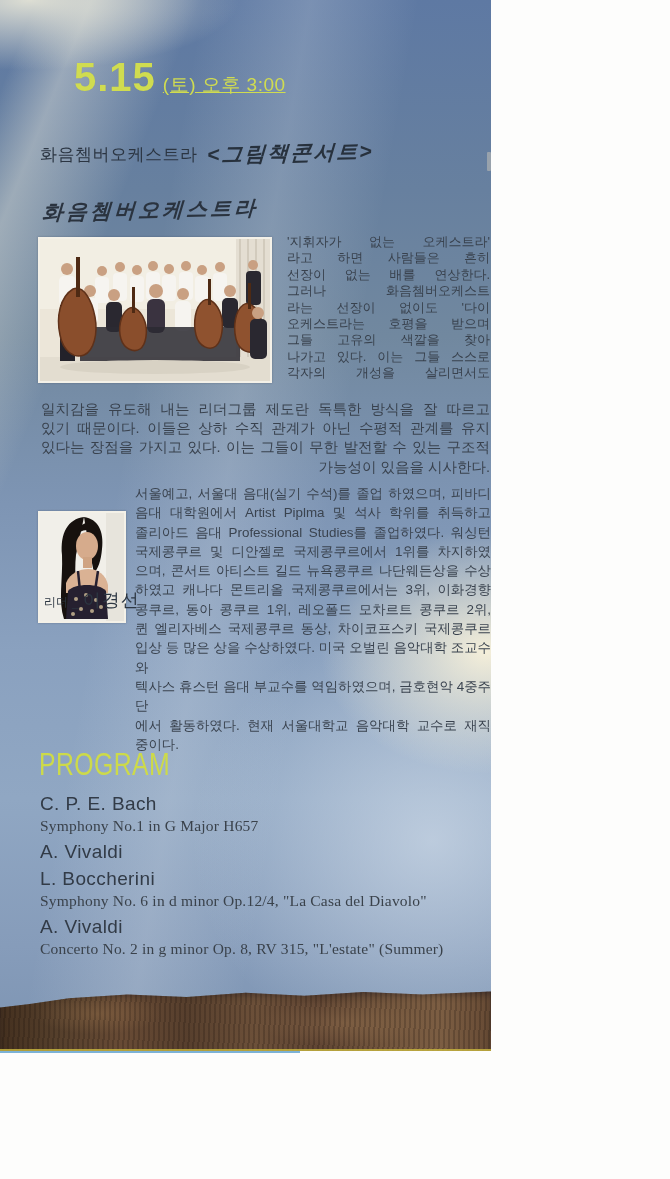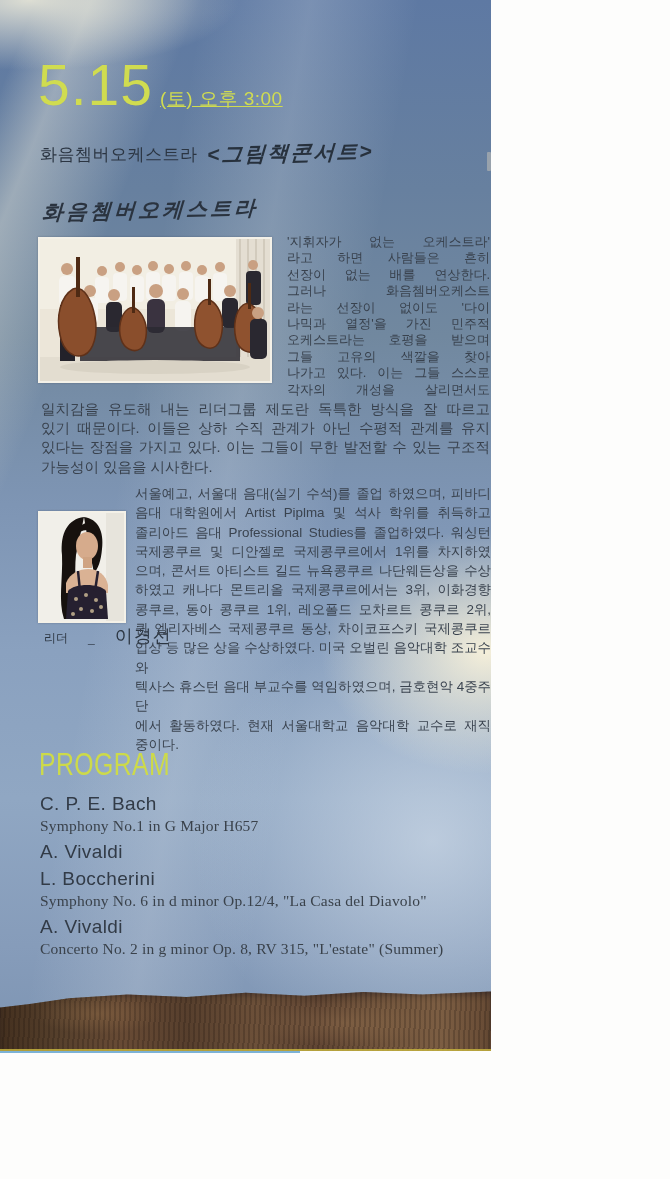--- a/index.html
+++ b/index.html
@@ -26,45 +26,45 @@
     clip-path:polygon(0% 30%,6% 24%,14% 15%,26% 9%,38% 13%,50% 6%,62% 11%,74% 5%,86% 9%,100% 4%,100% 100%,0% 100%);
     background:
       repeating-linear-gradient(93deg, rgba(20,12,8,0.20) 0 2px, rgba(0,0,0,0) 2px 5px),
       radial-gradient(ellipse 90px 30px at 20% 40%, rgba(140,105,70,0.5), transparent 70%),
       radial-gradient(ellipse 120px 35px at 70% 55%, rgba(150,115,80,0.45), transparent 70%),
       linear-gradient(90deg,#44301f 0%,#56402c 12%,#684b35 25%,#573f2d 38%,#6c5039 52%,#604533 65%,#73563d 78%,#7c5e43 90%,#664a34 100%);
     box-shadow:inset 0 7px 9px -3px rgba(28,22,30,0.65);
   }
 
   .date-row{position:absolute;left:38px;top:57px;display:flex;align-items:baseline;gap:7px;color:#d0dc50;}
-  .date-day{font-size:57px;font-weight:400;letter-spacing:1px;line-height:1;text-shadow:0 0 1px rgba(0,0,0,0.08);}
+  .date-day{font-size:40px;font-weight:700;letter-spacing:1px;line-height:1;text-shadow:0 0 1px rgba(0,0,0,0.08);margin-left:36px;}
   .date-rest{font-size:19px;font-weight:400;letter-spacing:0.5px;text-decoration:underline;}
 
   .title-row{position:absolute;left:40px;top:139px;display:flex;align-items:baseline;gap:9px;color:#2b3542;}
   .title-org{font-size:17px;letter-spacing:0.5px;}
   .brush{font-weight:700;font-style:italic;transform:rotate(-1.2deg) skewX(-4deg);display:inline-block;}
   .title-event{font-size:21px;letter-spacing:2px;color:#27313d;}
 
   .hand-header{position:absolute;left:42px;top:196px;font-size:21px;letter-spacing:3px;color:#2a333f;}
 
   .photo-frame{position:absolute;background:#f4f1e8;box-shadow:0 0 2px rgba(40,50,70,0.35);padding:2px;}
   .orch-photo{left:38px;top:237px;}
   .leader-photo{left:38px;top:511px;}
   .photo-frame svg{display:block;}
 
   .kline{white-space:nowrap;}
   .jline{text-align:justify;text-align-last:justify;white-space:normal;}
   .side-par{position:absolute;left:287px;top:234px;width:203px;color:#39424e;font-size:13px;}
   .side-par div{line-height:16.4px;}
   .full-par{position:absolute;left:41px;top:400px;width:449px;color:#39424e;font-size:14.5px;}
-  .full-par div{line-height:19.2px;}
+  .full-par div{line-height:19.2px;text-align:right;}
   .bio{position:absolute;left:135px;top:484px;width:356px;color:#3a434f;font-size:13.4px;}
   .bio div{line-height:19.3px;}
 
-  .leader-caption{position:absolute;left:44px;top:624px;display:flex;align-items:baseline;gap:20px;color:#2c3642;}
+  .leader-caption{position:absolute;left:44px;top:588px;display:flex;align-items:baseline;gap:4px;color:#2c3642;}
   .leader-role{font-size:12px;}
   .leader-sep{font-size:12px;opacity:0.8;}
   .leader-name{font-size:18px;letter-spacing:1px;}
 
   .program-heading{position:absolute;left:39px;top:747px;font-size:31px;color:#cdda49;
     transform:scaleX(0.8);transform-origin:left top;letter-spacing:0.5px;font-weight:400;}
   .program-list{position:absolute;left:40px;top:793px;width:450px;}
   .program-item{margin-bottom:5px;}
   .composer{font-size:19px;color:#323b47;letter-spacing:0.4px;line-height:22px;}
   .piece{font-family:"Liberation Serif",serif;font-size:15.5px;color:#3a424b;line-height:21px;letter-spacing:0.2px;}
@@ -153,21 +153,20 @@
       <ellipse cx="115" cy="128" rx="95" ry="7" fill="#d8d2c4"></ellipse>
     </svg>
   </div>
 
   <div class="side-par">
     <div class="jline">'지휘자가 없는 오케스트라'</div>
     <div class="jline">라고 하면 사람들은 흔히</div>
     <div class="jline">선장이 없는 배를 연상한다.</div>
     <div class="jline">그러나 화음쳄버오케스트</div>
     <div class="jline">라는 선장이 없이도 '다이</div>
-    <div class="jline">나믹과 열정'을 가진 민주적</div>
     <div class="jline">오케스트라는 호평을 받으며</div>
     <div class="jline">그들 고유의 색깔을 찾아</div>
     <div class="jline">나가고 있다. 이는 그들 스스로</div>
     <div class="jline">각자의 개성을 살리면서도</div>
   </div>
 
   <div class="full-par">
     <div class="jline">일치감을 유도해 내는 리더그룹 제도란 독특한 방식을 잘 따르고</div>
     <div class="jline">있기 때문이다. 이들은 상하 수직 관계가 아닌 수평적 관계를 유지</div>
     <div class="jline">있다는 장점을 가지고 있다. 이는 그들이 무한 발전할 수 있는 구조적</div>

